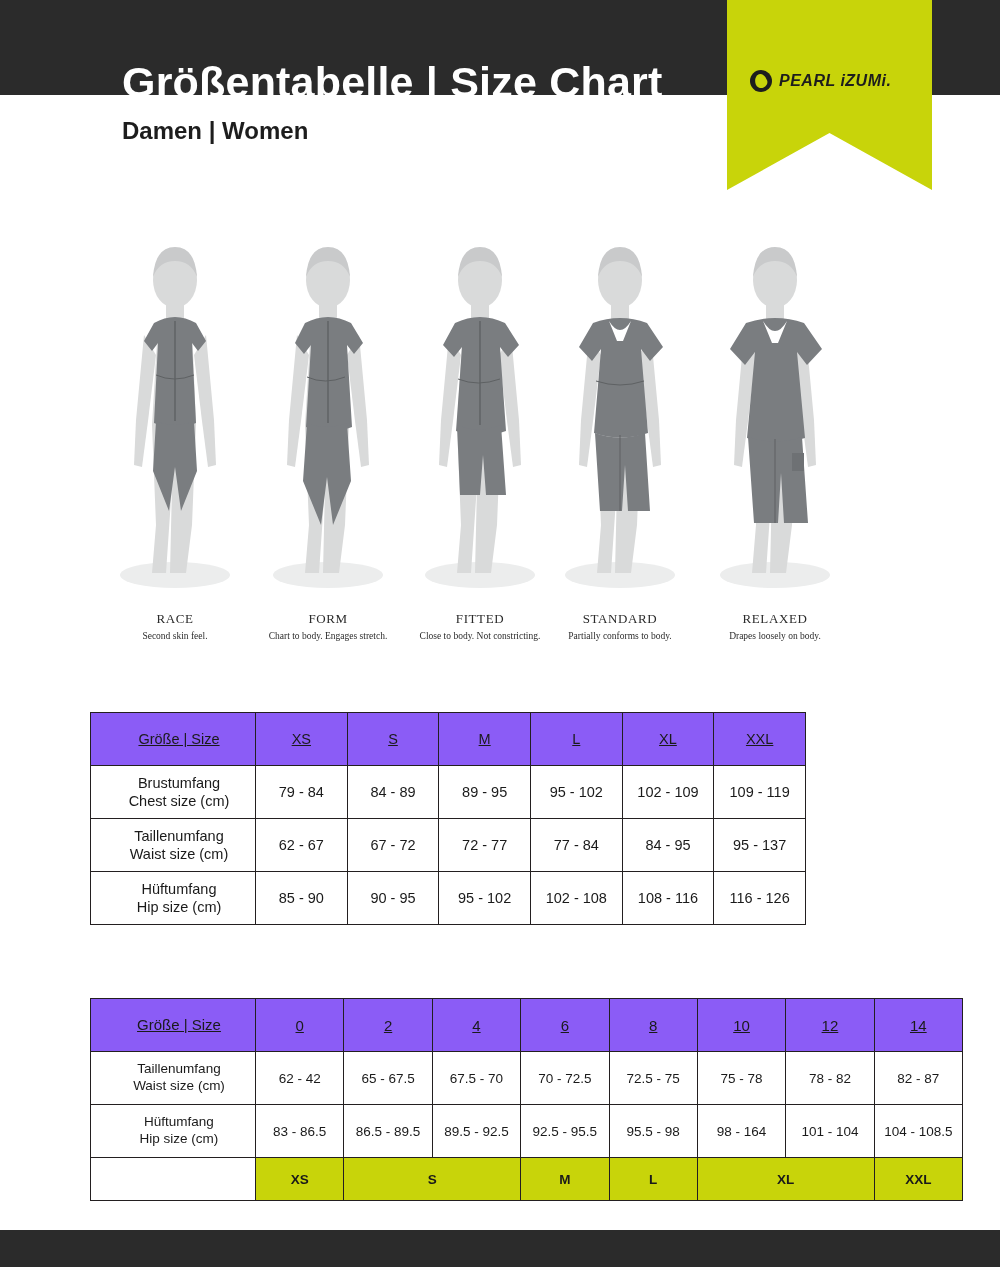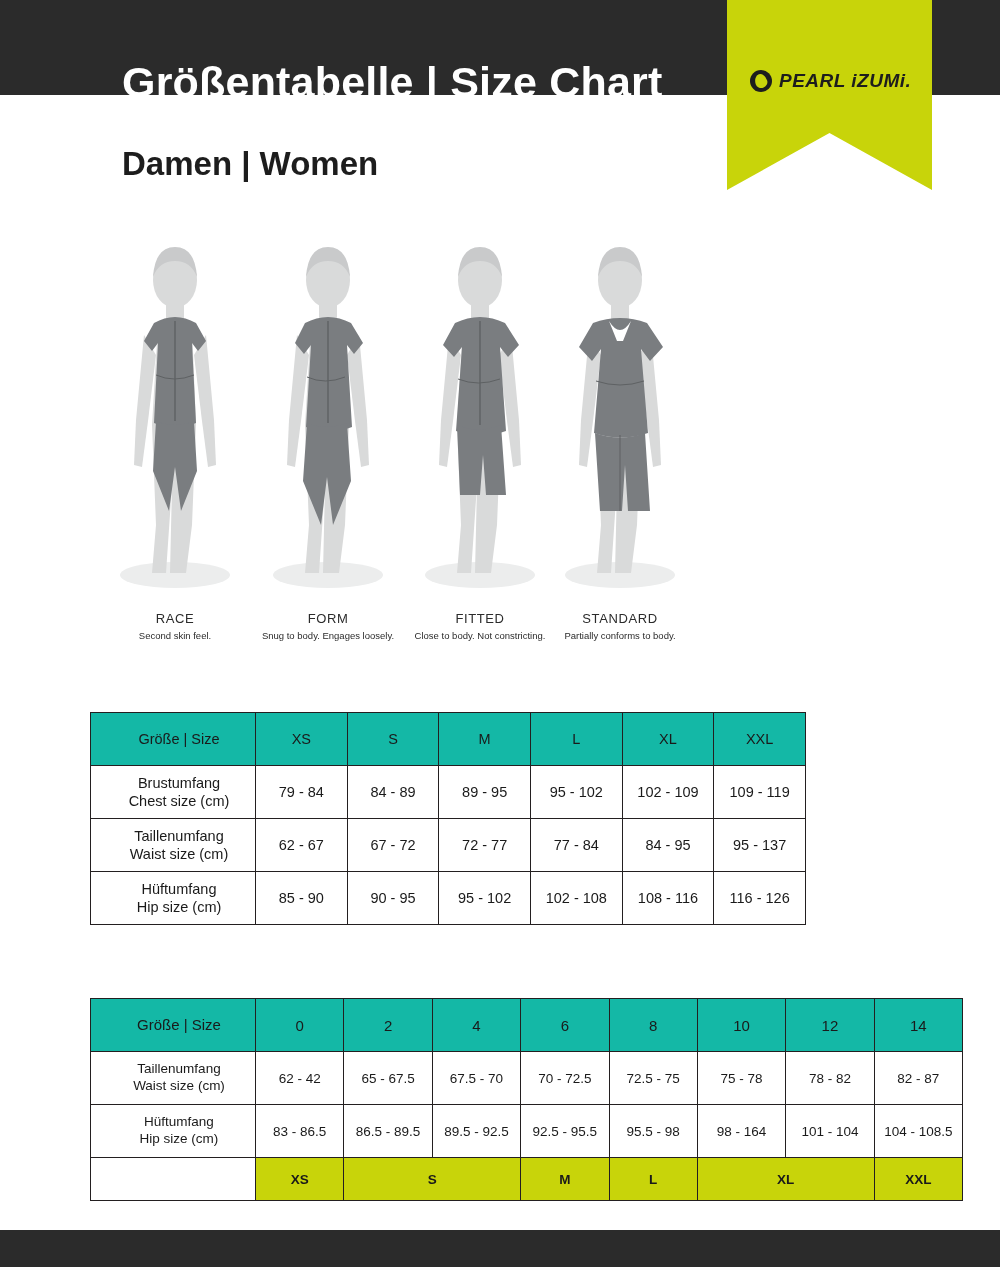--- a/index.html
+++ b/index.html
@@ -30,25 +30,24 @@
     font-size: 43px;
     font-weight: bold;
     color: #ffffff;
     letter-spacing: 0.2px;
     white-space: nowrap;
   }
   .subtitle {
     position: absolute;
     left: 122px;
     top: 117px;
-    font-size: 33px;
+    font-size: 24px;
     font-weight: bold;
     color: #1d1d1d;
     white-space: nowrap;
-    margin-top: 28px;
   }
 
   
   .banner {
     position: absolute;
     left: 727px;
     top: 0;
     width: 205px;
     height: 190px;
     background: #c8d40a;
@@ -79,21 +78,21 @@
     position: absolute;
     left: 5px;
     top: 4px;
     width: 12px;
     height: 14px;
     border-radius: 50% 50% 50% 50% / 60% 60% 40% 40%;
     background: #c8d40a;
     transform: rotate(-18deg);
   }
   .logo-text {
-    font-size: 19px;
+    font-size: 16px;
     font-weight: bold;
     font-style: italic;
     color: #1d1d1d;
     letter-spacing: 0.5px;
     white-space: nowrap;
   }
 
   
   .figures {
     position: absolute;
@@ -101,20 +100,21 @@
     top: 225px;
     width: 1000px;
     height: 440px;
   }
   .fig {
     position: absolute;
     top: 0;
     width: 160px;
     height: 440px;
     text-align: center;
+    font-family: Liberation Serif, serif;
   }
   .fig svg {
     display: block;
     margin: 0 auto;
   }
   .fig-name {
     font-size: 13px;
     color: #2b2b2b;
     letter-spacing: 0.6px;
     margin-top: 6px;
@@ -139,23 +139,24 @@
   .size-table td, .size-table th {
     border: 1px solid #231f20;
     font-size: 14.5px;
     color: #1a1a1a;
     text-align: center;
     font-weight: normal;
     padding: 0;
     height: 52px;
   }
   .hdr {
-    background: #14b8a6;
+    background: #8b5cf6;
     font-weight: bold;
     font-size: 15px;
+    text-decoration: underline;
   }
   .rowlabel {
     text-align: left;
     padding-left: 12px !important;
     font-weight: bold;
     font-size: 14.5px;
     line-height: 1.25;
   }
   .rowlabel .l2 { font-weight: normal; }
 
@@ -242,21 +243,21 @@
       <path d="M106 110 L114 195 L116 240 L108 242 L102 196 L94 130 Z" fill="#d9dada"></path>
       <ellipse cx="75" cy="55" rx="22" ry="28" fill="#d9dada"></ellipse>
       <path d="M53 52 q2 -30 22 -30 q20 0 22 30 q-6 -16 -22 -16 q-16 0 -22 16 Z" fill="#c9cacb"></path>
       <path d="M66 80 l18 0 l0 18 l-18 0 Z" fill="#d9dada"></path>
       <path d="M52 98 q23 -12 46 0 l12 20 l-9 11 l-7 -9 l5 82 q-23 9 -46 0 l5 -82 l-7 9 l-9 -11 Z" fill="#7a7d80"></path>
       <line x1="75" y1="96" x2="75" y2="198" stroke="#5e6163" stroke-width="1.4"></line>
       <path d="M54 152 q18 8 38 0" stroke="#5e6163" stroke-width="1" fill="none"></path>
       <path d="M54 198 q19 8 40 0 l4 58 l-18 44 l-6 -48 l-6 48 l-18 -44 Z" fill="#7a7d80"></path>
     </svg>
     <div class="fig-name">FORM</div>
-    <div class="fig-desc">Snug to body. Engages loosely.</div>
+    <div class="fig-desc">Chart to body. Engages stretch.</div>
   </div>
 
   <div class="fig" style="left:540px">
     <svg width="150" height="380" viewBox="0 0 150 380">
       <ellipse cx="75" cy="350" rx="55" ry="13" fill="#eceded"></ellipse>
       <path d="M58 100 L92 100 L96 200 L92 300 L86 348 L70 348 L72 260 L66 348 L52 348 L56 300 L52 200 Z" fill="#d9dada"></path>
       <path d="M44 110 L36 195 L34 240 L42 242 L48 196 L56 130 Z" fill="#d9dada"></path>
       <path d="M106 110 L114 195 L116 240 L108 242 L102 196 L94 130 Z" fill="#d9dada"></path>
       <ellipse cx="75" cy="55" rx="22" ry="28" fill="#d9dada"></ellipse>
       <path d="M53 52 q2 -30 22 -30 q20 0 22 30 q-6 -16 -22 -16 q-16 0 -22 16 Z" fill="#c9cacb"></path>
@@ -282,20 +283,38 @@
       <path d="M66 80 l18 0 l0 18 l-18 0 Z" fill="#d9dada"></path>
       <path d="M50 98 q25 -12 50 0 l14 22 l-11 12 l-8 -10 l6 84 q-25 9 -50 0 l6 -84 l-8 10 l-11 -12 Z" fill="#7a7d80"></path>
       <line x1="75" y1="96" x2="75" y2="200" stroke="#5e6163" stroke-width="1.4"></line>
       <path d="M53 154 q20 8 42 0" stroke="#5e6163" stroke-width="1" fill="none"></path>
       <path d="M52 200 q21 9 44 0 l5 70 l-20 0 l-3 -40 l-3 40 l-20 0 Z" fill="#7a7d80"></path>
     </svg>
     <div class="fig-name">FITTED</div>
     <div class="fig-desc">Close to body. Not constricting.</div>
   </div>
 
+  <div class="fig" style="left:695px">
+    <svg width="150" height="380" viewBox="0 0 150 380">
+      <ellipse cx="75" cy="350" rx="55" ry="13" fill="#eceded"></ellipse>
+      <path d="M58 100 L92 100 L96 200 L92 300 L86 348 L70 348 L72 260 L66 348 L52 348 L56 300 L52 200 Z" fill="#d9dada"></path>
+      <path d="M44 110 L36 195 L34 240 L42 242 L48 196 L56 130 Z" fill="#d9dada"></path>
+      <path d="M106 110 L114 195 L116 240 L108 242 L102 196 L94 130 Z" fill="#d9dada"></path>
+      <ellipse cx="75" cy="55" rx="22" ry="28" fill="#d9dada"></ellipse>
+      <path d="M53 52 q2 -30 22 -30 q20 0 22 30 q-6 -16 -22 -16 q-16 0 -22 16 Z" fill="#c9cacb"></path>
+      <path d="M66 80 l18 0 l0 18 l-18 0 Z" fill="#d9dada"></path>
+      <path d="M46 98 q29 -10 58 0 l18 26 l-15 16 l-10 -13 l8 86 q-29 9 -58 0 l8 -86 l-10 13 l-15 -16 Z" fill="#7a7d80"></path>
+      <path d="M63 96 q12 20 24 0 l-9 22 l-6 0 Z" fill="#ffffff"></path>
+      <path d="M48 212 q27 9 54 0 l6 86 l-24 0 l-3 -50 l-3 50 l-24 0 Z" fill="#7a7d80"></path>
+      <line x1="75" y1="214" x2="75" y2="298" stroke="#5e6163" stroke-width="1"></line>
+      <path d="M92 228 l12 0 l0 18 l-12 0 Z" fill="#6e7174"></path>
+    </svg>
+    <div class="fig-name">RELAXED</div>
+    <div class="fig-desc">Drapes loosely on body.</div>
+  </div>
 </div>
 
 <table class="size-table" id="table1">
   <tbody>
       <tr>
     <th class="hdr rowlabel">Größe | Size</th>
     <th class="hdr">XS</th>
     <th class="hdr">S</th>
     <th class="hdr">M</th>
     <th class="hdr">L</th>

